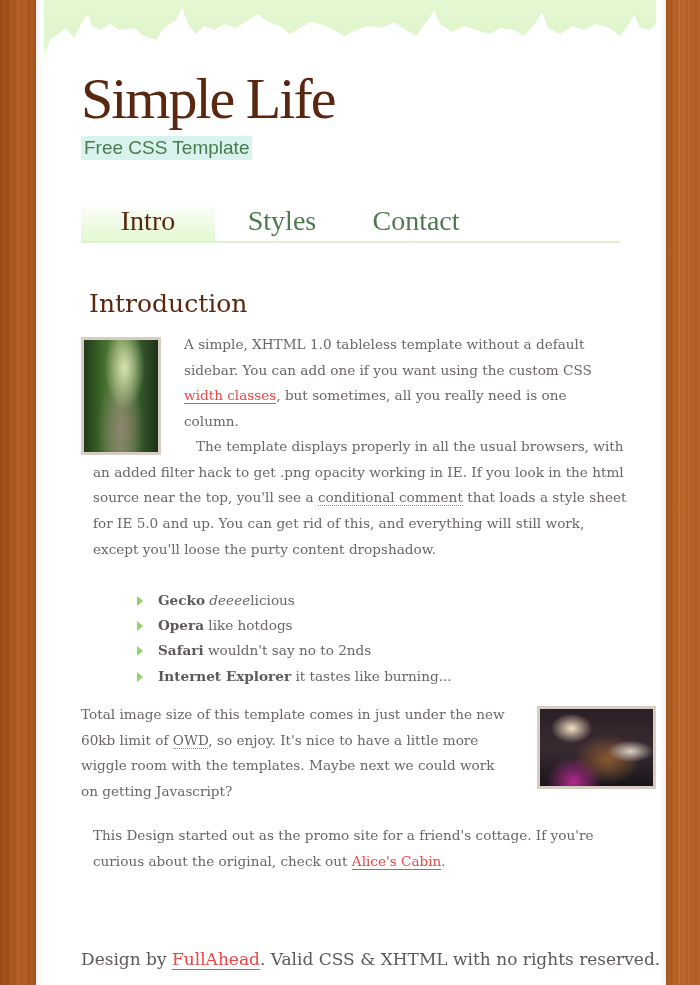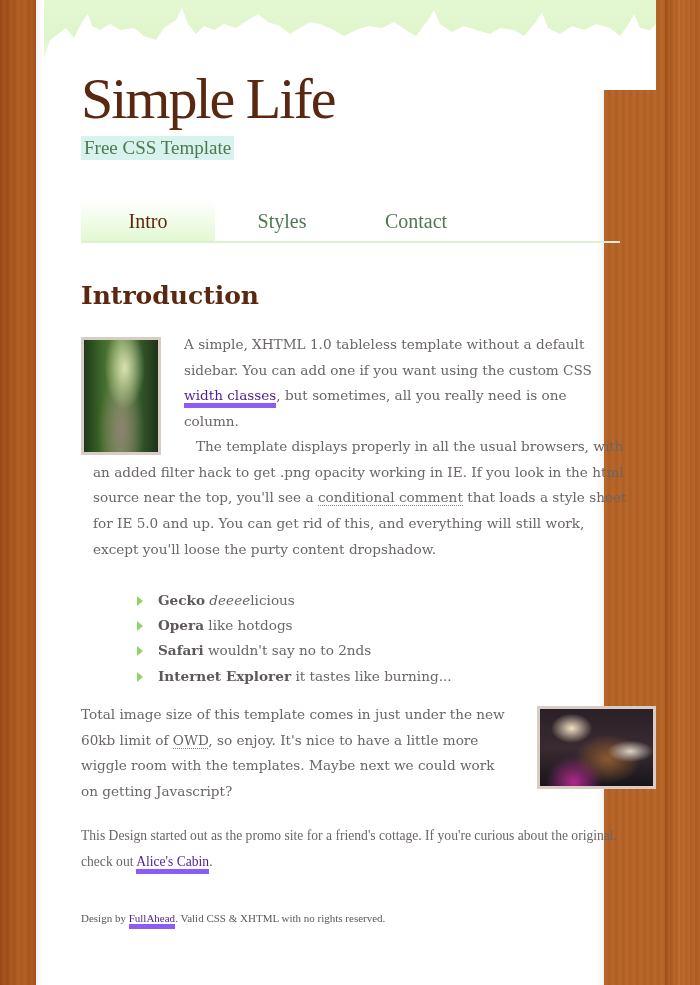--- a/index.html
+++ b/index.html
@@ -11,56 +11,56 @@
     font-family: "DejaVu Serif", "Liberation Serif", serif;
     position:relative;
   }
   .wood-right {
     position:absolute; left:665px; top:0; width:35px; height:985px;
     background:
       repeating-linear-gradient(90deg, rgba(0,0,0,0.06) 0px, rgba(0,0,0,0) 3px, rgba(255,255,255,0.05) 5px),
       linear-gradient(90deg, #a7531b, #bd6a2a 40%, #b25d22);
   }
   .page {
-    position:absolute; left:36px; top:0; width:568px; height:985px;
+    position:absolute; left:36px; top:0; width:630px; height:985px;
     background:#fff;
     box-shadow: inset 8px 0 6px -6px rgba(0,0,0,0.08), inset -8px 0 6px -6px rgba(0,0,0,0.08);
   }
   .header-band {
     position:absolute; left:8px; top:0; width:612px; height:90px;
     background: linear-gradient(180deg, #e4f8d2 0%, #dff5cb 40%, #ffffff 90%);
     overflow:hidden;
   }
   .header-band svg { position:absolute; left:0; top:0; }
   .logo {
     position:absolute; left:45px; top:70px;
     font-family:"Liberation Serif", serif;
     font-size:58px; color:#5a2810; letter-spacing:-2px; line-height:1;
   }
   .tagline {
     position:absolute; left:45px; top:136px; height:24px;
     padding:0 3px;
     background:#d8f3ee; color:#4c7a4e;
-    font-family:Liberation Serif, serif; font-size:19px; line-height:24px;
+    font-family:Liberation Sans, sans-serif; font-size:19px; line-height:24px;
   }
   .nav {
     position:absolute; left:45px; top:200px; width:539px; height:41px;
     border-bottom:2px solid #dcf2cf;
     display:flex;
   }
   .nav-item {
     width:134px; text-align:center;
-    font-family:"Liberation Serif", serif; font-size:20px; line-height:42px;
+    font-family:"Liberation Serif", serif; font-size:28px; line-height:42px;
     color:#4c7a4e; cursor:pointer;
   }
   .nav-item.active { background:linear-gradient(180deg,#ffffff 0%,#eefbe4 60%,#e2f8d2 100%); color:#5a2810; }
   .content { position:absolute; left:45px; top:280px; width:540px; color:#6b6566; font-size:13.6px; line-height:25.7px; }
-  h1 { margin:0; font-weight:bold; font-size:25px; color:#5a2810; line-height:32px; }
+  h1 { margin:8px; font-weight:normal; font-size:25px; color:#5a2810; line-height:32px; }
   p { margin:0; }
-  a.lnk { color:#4c1d95; text-decoration:none; border-bottom:5px solid #8b5cf6; }
+  a.lnk { color:#ef4444; text-decoration:none; border-bottom:1px solid #8b5cf6; }
   abbr.dot { text-decoration:none; border-bottom:1px dotted #888; }
   .img-left {
     position:absolute; left:0; top:57px; width:80px; height:118px;
     border:3px solid #d8ccc4; background:#d8ccc4; box-sizing:border-box;
   }
   .img-right {
     position:absolute; left:456px; top:426px; width:119px; height:83px;
     border:3px solid #d8ccc4; background:#d8ccc4; box-sizing:border-box;
   }
   .photo-forest {
@@ -79,22 +79,22 @@
       radial-gradient(ellipse at 60% 65%, #8a5a30 0%, rgba(138,90,48,0) 35%),
       linear-gradient(180deg, #2a2026 0%, #3a2a32 50%, #18161a 100%);
   }
   .p1 { position:absolute; left:103px; top:52px; width:437px; }
   .p2 { position:absolute; left:12px; top:154px; width:540px; text-indent:103px; }
   ul.list { position:absolute; left:44px; top:296px; margin:12px; padding:0; list-style:none; }
   ul.list li { position:relative; padding-left:21px; line-height:25.2px; }
   ul.list li .arrow { position:absolute; left:0; top:8px; width:0; height:0; border-left:6px solid #8fd36a; border-top:5px solid transparent; border-bottom:5px solid transparent; }
   ul.list b { color:#5e5859; }
   .p3 { position:absolute; left:0; top:422px; width:430px; }
-  .p4 { position:absolute; left:0; top:543px; width:540px;font-family:Liberation Serif, serif; }
-  .footer { position:absolute; left:45px; top:912px; font-size:11px; color:#5e5859;font-family:Liberation Serif, serif; }
+  .p4 { position:absolute; left:12px; top:543px; width:540px; }
+  .footer { position:absolute; left:45px; top:949px; font-size:17px; color:#5e5859; }
 </style>
 </head>
 <body>
 
 <div class="wood-right"></div>
 
 <div class="page">
 
   <div class="header-band">
     <svg width="612" height="90" viewBox="0 0 612 90">

